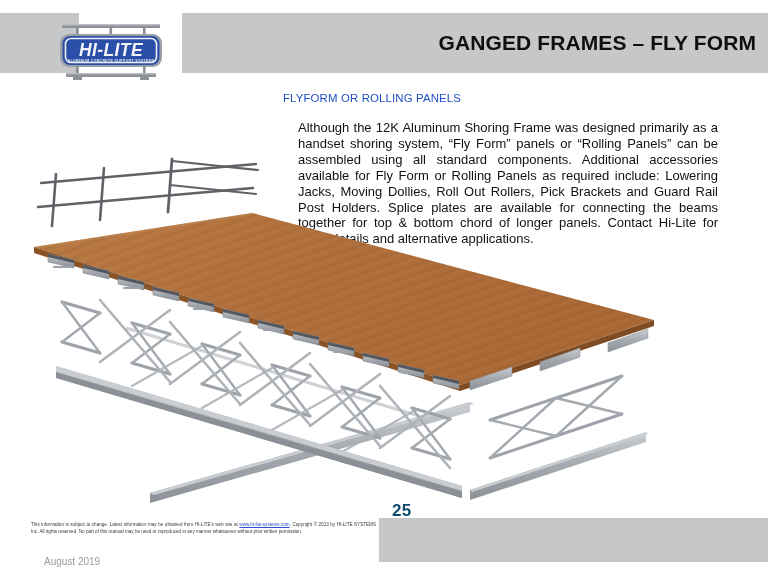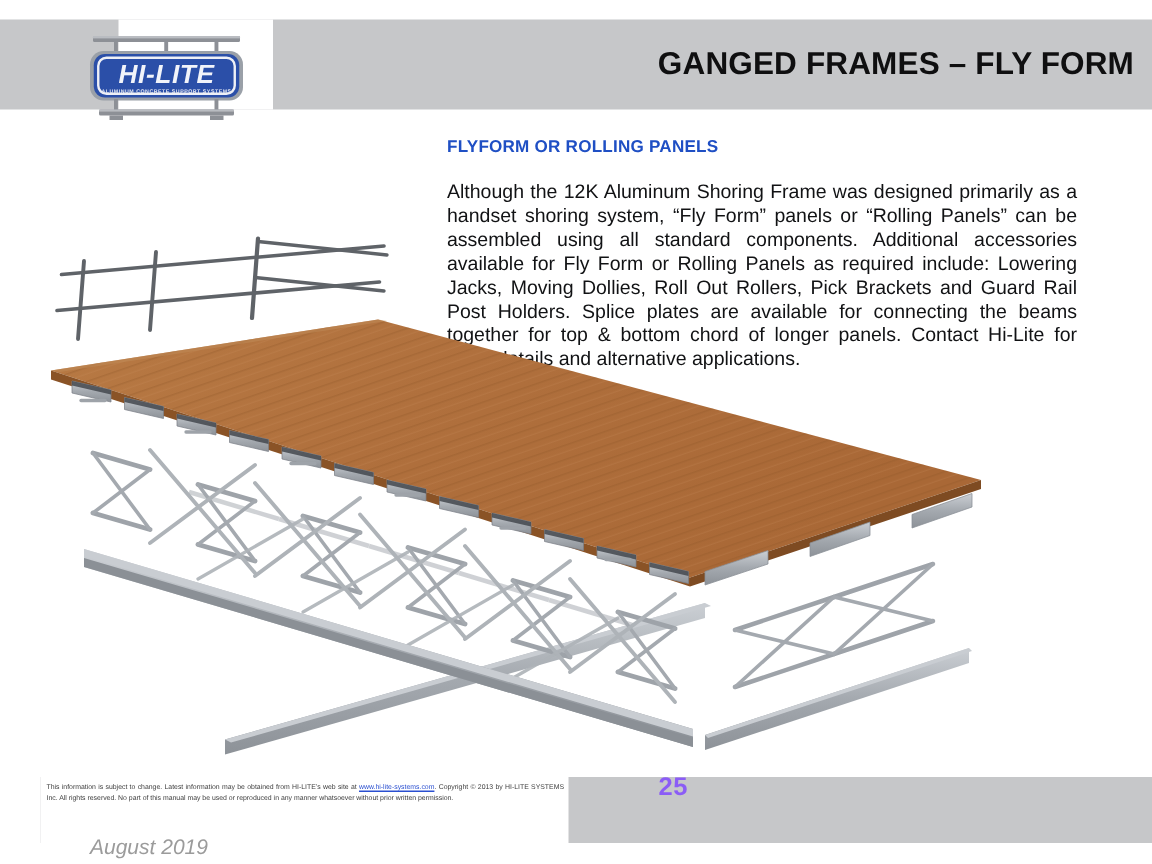--- a/index.html
+++ b/index.html
@@ -55,24 +55,24 @@
     left: 46px;
     top: 20px;
     width: 130px;
     height: 64px;
   }
   .logo-wrap svg { display: block; }
 
   
   .section-heading {
     position: absolute;
-    left: 298px;
+    left: 283px;
     top: 92px;
     font-size: 11.4px;
-    font-weight: bold;
+    font-weight: normal;
     color: #1f4fc4;
     letter-spacing: 0.15px;
     white-space: nowrap;
   }
   .body-copy {
     position: absolute;
     left: 298px;
     top: 120px;
     width: 420px;
     font-size: 13px;
@@ -119,26 +119,25 @@
     color: #3c3c3c;
     text-align: justify;
   }
   .footer-disclaimer a {
     color: #2a4fd0;
     text-decoration: underline;
   }
   .page-number {
     position: absolute;
     left: 392px;
-    top: 515px;
+    top: 501px;
     font-size: 17px;
     font-weight: bold;
-    color: #8b5cf6;
+    color: #0c4a6e;
     letter-spacing: 0.3px;
-    margin-left: 47px;
   }
   .tagline {
     position: absolute;
     right: 10px;
     top: 521px;
     width: 320px;
     text-align: right;
     color: #101114;
     line-height: 1.02;
   }
@@ -151,25 +150,24 @@
   }
   .tagline .t2 {
     display: block;
     font-size: 15.5px;
     font-weight: bold;
     letter-spacing: -0.1px;
     margin-top: -1px;
   }
   .doc-date {
     position: absolute;
-    left: 60px;
+    left: 44px;
     top: 556px;
-    font-size: 14px;
+    font-size: 10px;
     color: #9b9b9b;
-    font-style: italic;
   }
 </style>
 </head>
 <body>
 
 <div class="header-band"></div>
 <div class="header-logo-gap"></div>
 
 <div class="header-title">GANGED FRAMES – FLY FORM</div>
 

